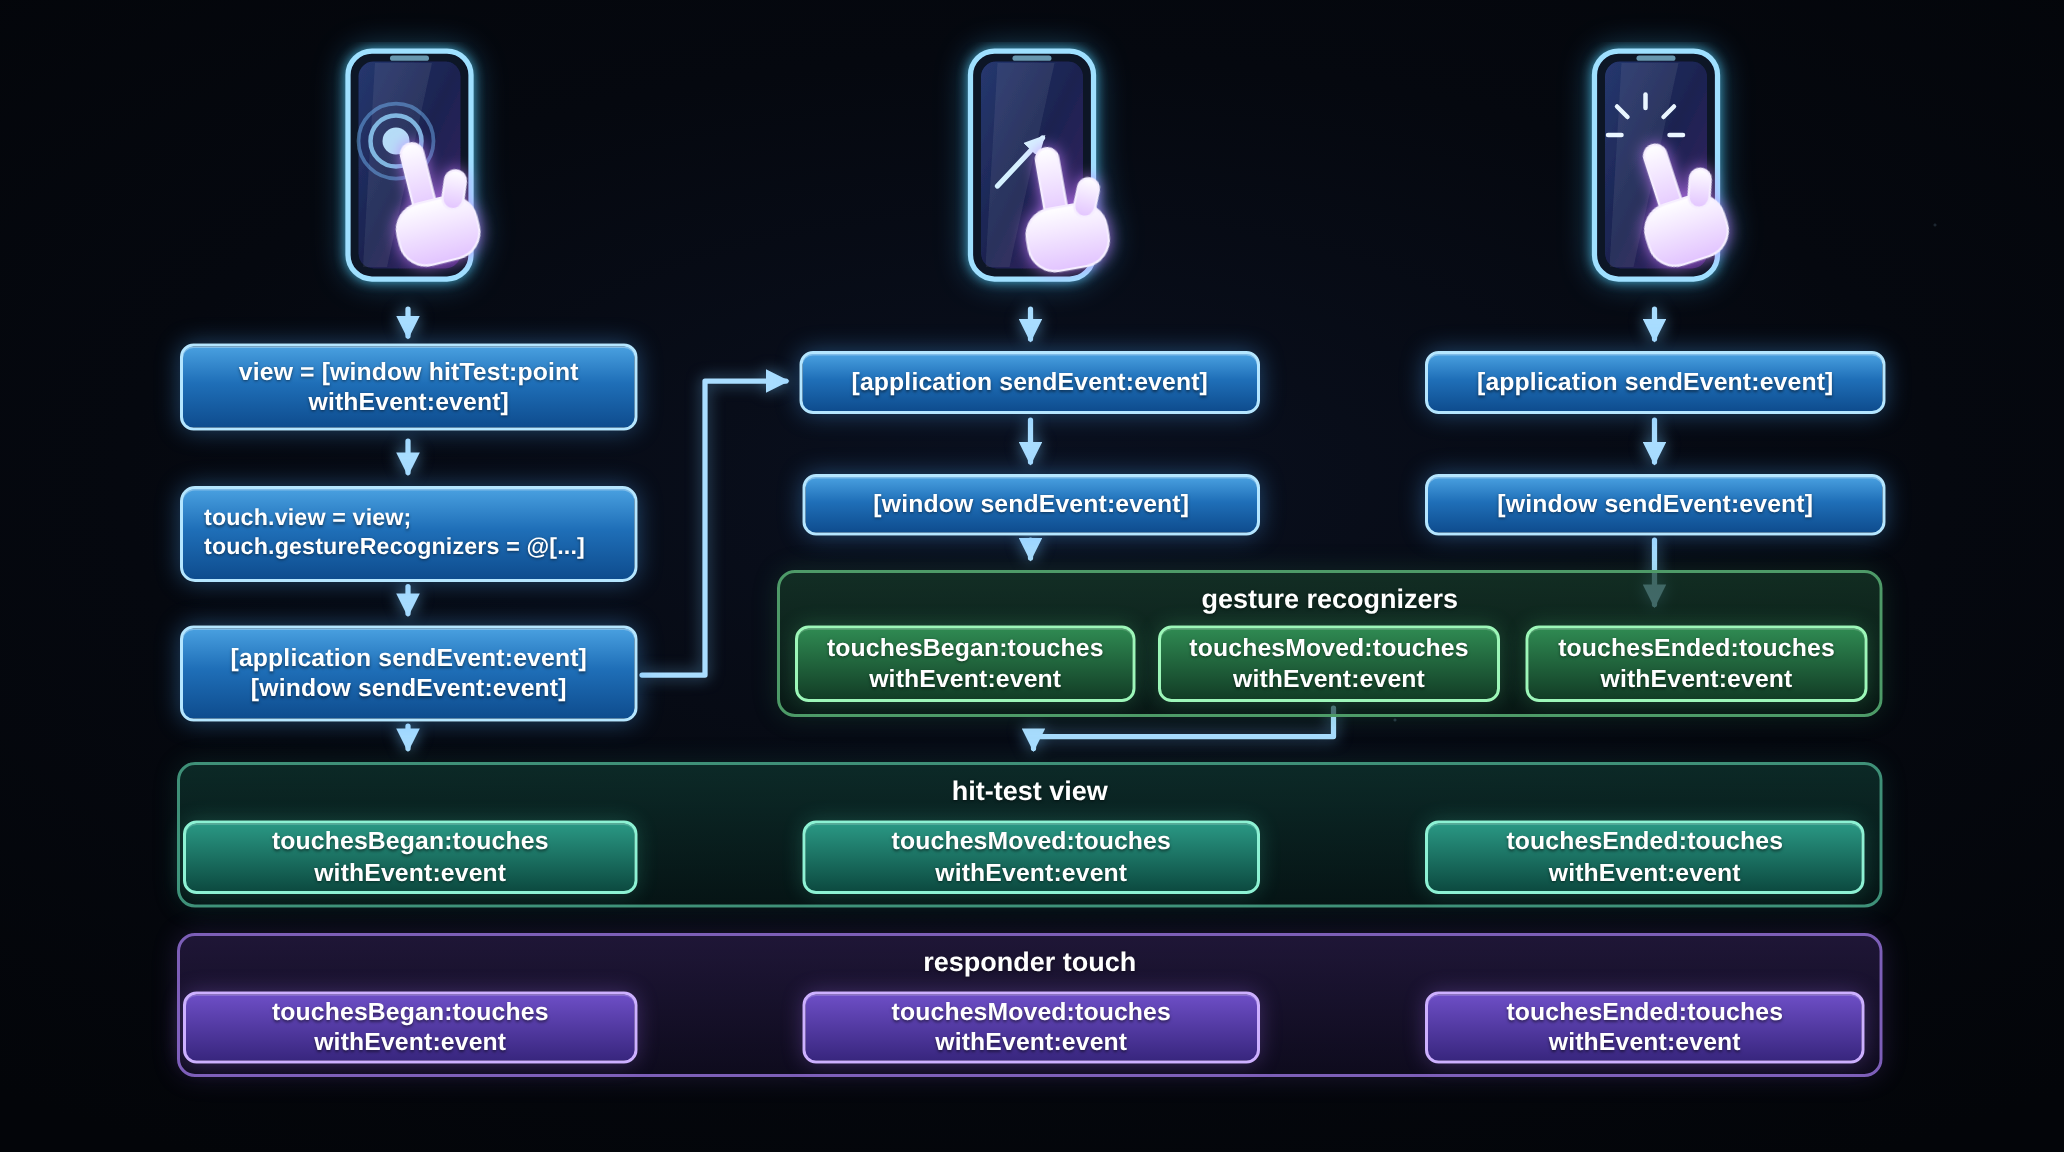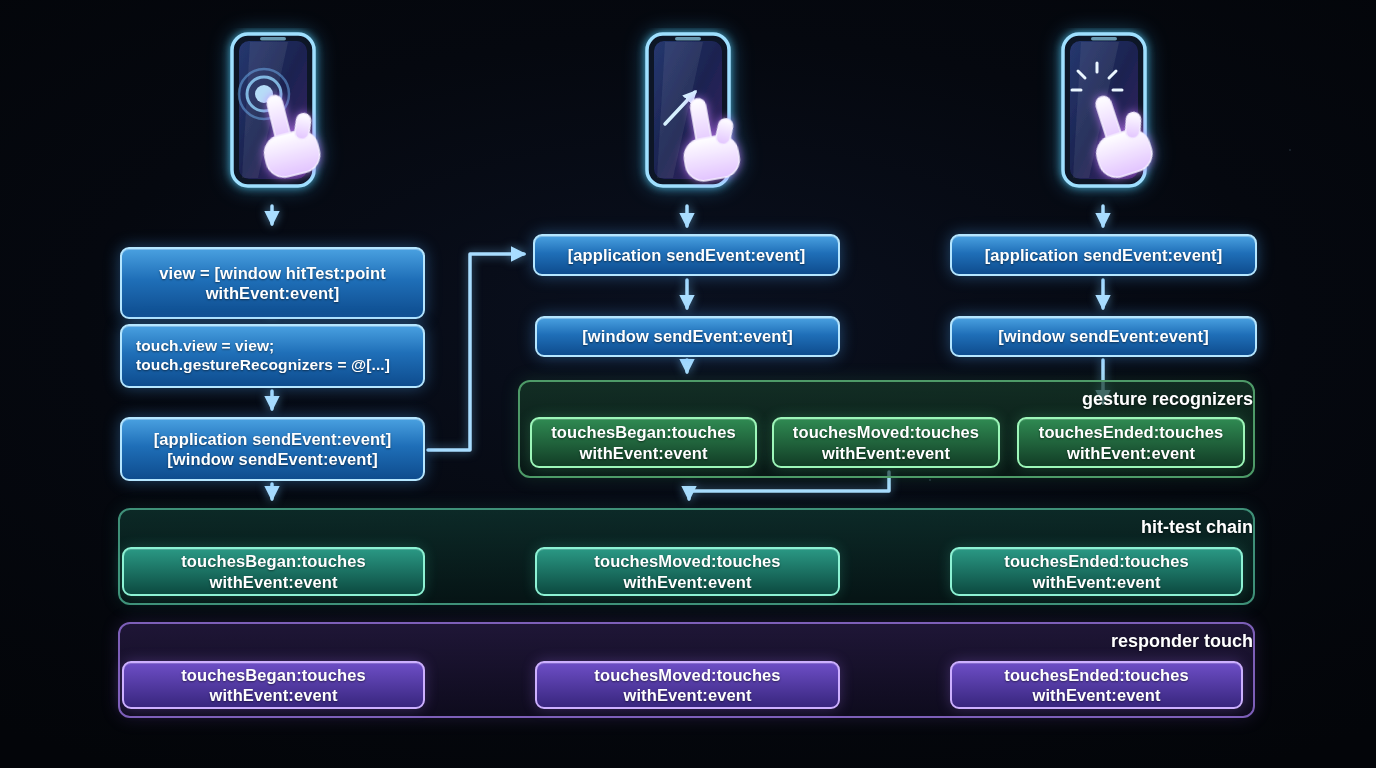--- a/index.html
+++ b/index.html
@@ -50,21 +50,21 @@
   }
   .panel-teal{
     background:linear-gradient(180deg,rgba(14,52,46,.75),rgba(6,28,25,.6));
     border:2px solid #3f9078;box-shadow:0 0 18px rgba(50,150,130,.16);
   }
   .panel-purple{
     background:linear-gradient(180deg,rgba(38,26,66,.78),rgba(20,14,40,.62));
     border:2px solid #7d5fb8;box-shadow:0 0 18px rgba(130,90,200,.2);
   }
   .panel-title{
-    position:absolute;left:0;right:0;top:7px;text-align:right;
+    position:absolute;left:0;right:0;top:7px;text-align:center;
     font-weight:700;font-size:18px;color:#fff;text-shadow:0 1px 2px rgba(0,0,0,.5);
   }
 </style>
 </head>
 <body>
 
 <div id="stage">
 
   <svg class="connectors" width="1376" height="768" viewBox="0 0 1376 768">
     <defs>
@@ -156,23 +156,23 @@
       <path d="M58,62 H49"></path>
       <path d="M90,62 H99"></path>
     </g>
     <g transform="translate(96,122) rotate(-18)" fill="url(#handGrad)" stroke="#f6eeff" stroke-width="1.5" filter="url(#purpleGlow)">
       <rect x="-8" y="-56" width="15" height="48" rx="7.5"></rect>
       <rect x="-23" y="-16" width="54" height="42" rx="18"></rect>
       <rect x="14" y="-32" width="14" height="26" rx="7" transform="rotate(22 21 -19)"></rect>
     </g>
   </svg>
 
-  <div class="box blue" style="left:120px;top:247px;width:305px;height:72px;">view = [window hitTest:point
+  <div class="box blue" style="left:120px;top:229px;width:305px;height:58px;">view = [window hitTest:point
 withEvent:event]</div>
-  <div class="box blue leftalign small" style="left:120px;top:324px;width:305px;height:64px;">touch.view = view;
+  <div class="box blue leftalign small" style="left:120px;top:324px;width:305px;height:64px;border-radius:10px;">touch.view = view;
 touch.gestureRecognizers = @[...]</div>
   <div class="box blue" style="left:120px;top:417px;width:305px;height:64px;">[application sendEvent:event]
 [window sendEvent:event]</div>
 
   <div class="box blue" style="left:533px;top:234px;width:307px;height:42px;">[application sendEvent:event]</div>
   <div class="box blue" style="left:535px;top:316px;width:305px;height:41px;">[window sendEvent:event]</div>
 
   <div class="box blue" style="left:950px;top:234px;width:307px;height:42px;">[application sendEvent:event]</div>
   <div class="box blue" style="left:950px;top:316px;width:307px;height:41px;">[window sendEvent:event]</div>
 
@@ -180,21 +180,21 @@
     <div class="panel-title">gesture recognizers</div>
   </div>
   <div class="box green" style="left:530px;top:417px;width:227px;height:51px;">touchesBegan:touches
 withEvent:event</div>
   <div class="box green" style="left:772px;top:417px;width:228px;height:51px;">touchesMoved:touches
 withEvent:event</div>
   <div class="box green" style="left:1017px;top:417px;width:228px;height:51px;">touchesEnded:touches
 withEvent:event</div>
 
   <div class="panel panel-teal" style="left:118px;top:508px;width:1137px;height:97px;">
-    <div class="panel-title">hit-test chain</div>
+    <div class="panel-title">hit-test view</div>
   </div>
   <div class="box teal" style="left:122px;top:547px;width:303px;height:49px;">touchesBegan:touches
 withEvent:event</div>
   <div class="box teal" style="left:535px;top:547px;width:305px;height:49px;">touchesMoved:touches
 withEvent:event</div>
   <div class="box teal" style="left:950px;top:547px;width:293px;height:49px;">touchesEnded:touches
 withEvent:event</div>
 
   <div class="panel panel-purple" style="left:118px;top:622px;width:1137px;height:96px;">
     <div class="panel-title">responder touch</div>

